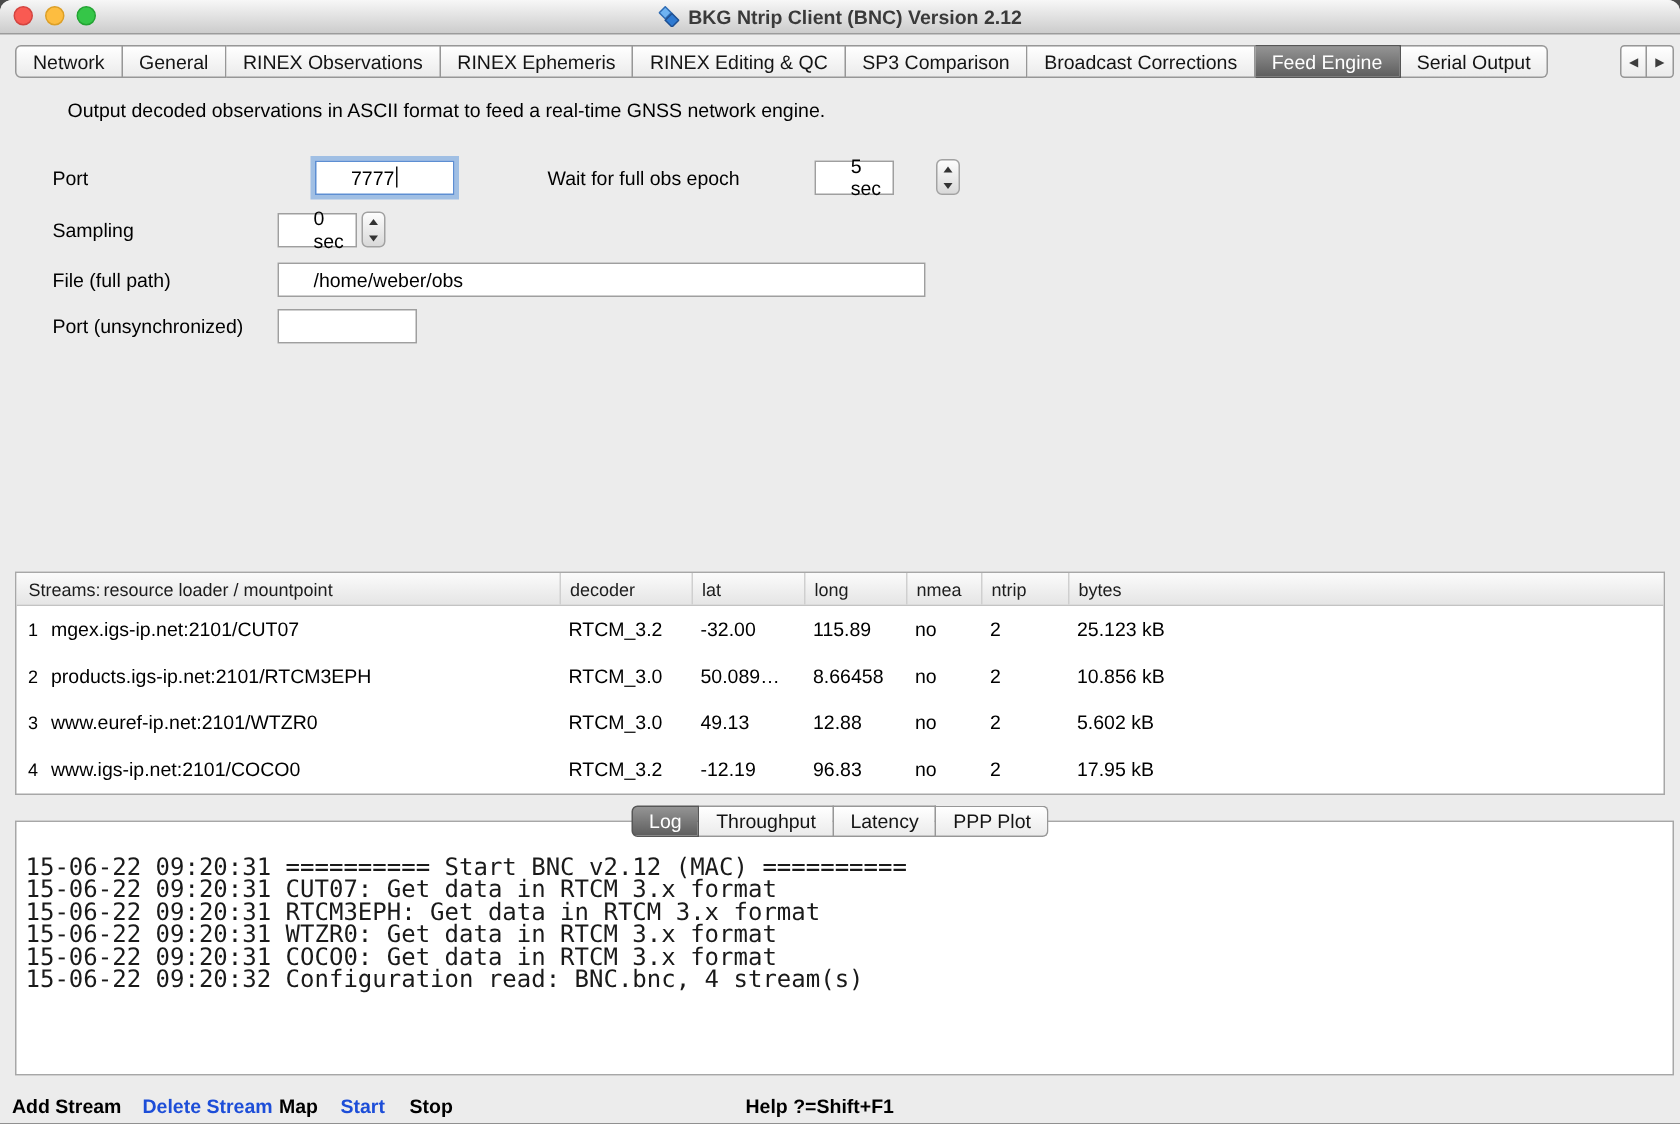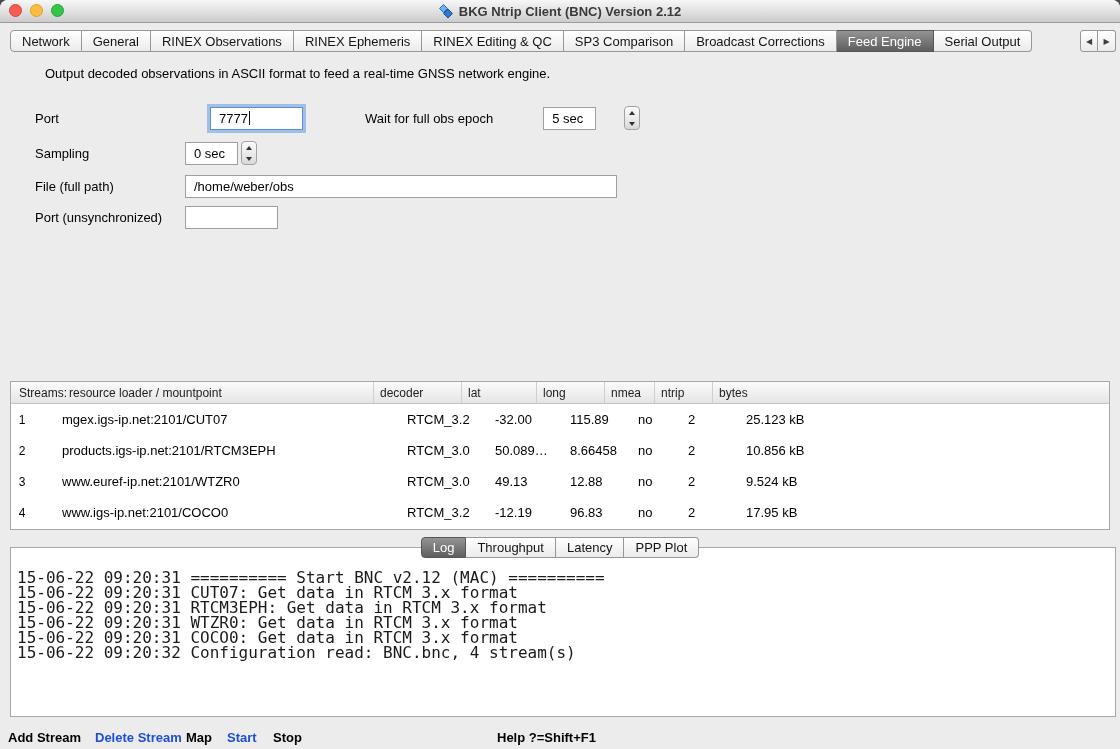--- a/index.html
+++ b/index.html
@@ -40,21 +40,21 @@
   }
   .arrow-btn:first-child { border-left:1px solid #979797; border-radius:3px 0 0 3px; }
   .arrow-btn:last-child { border-radius:0 3px 3px 0; }
   
   .desc { position:absolute; top:66px; left:45px; font-size:13px; }
   .frow { position:absolute; left:35px; display:flex; align-items:center; }
   .row-port { top:106px;gap:25px; } .row-sampling { top:141px; } .row-file { top:175px; } .row-unsync { top:206px; }
   .flabel { width:150px; font-size:13px; }
   .input {
     height:23px; box-sizing:border-box; border:1px solid #9f9f9f; background:#fff;
-    font-family:"Liberation Sans", sans-serif; font-size:13px; padding:0 8px;
+    font-family:"Liberation Sans", sans-serif; font-size:13px; padding:0 23px;
     display:flex; align-items:center;
   }
   input.input { display:inline-block; line-height:21px; }
   .port-input { width:93px; border:1px solid #5d8ed2; box-shadow:0 0 0 3px rgba(120,168,224,.65); }
   .caret { display:inline-block; width:1px; height:14px; background:#111; margin-left:1px; }
   .wait-label { margin-left:37px; margin-right:25px; }
   .spin-field { width:53px; }
   .stepper {
     width:16px; height:24px; margin-left:3px; box-sizing:border-box;
     border:1px solid #a2a2a2; border-radius:4px;
@@ -76,21 +76,21 @@
   }
   .th { display:flex; align-items:center; padding-left:6px; box-sizing:border-box; white-space:nowrap; }
   .th.sep { border-left:1px solid #cfcfcf; }
   .w-corner { width:50px; padding-left:8px; }
   .w-mounth { width:312px; padding-left:8px; }
   .w-decoder{ width:88px; } .w-lat{ width:75px; } .w-long{ width:68px; }
   .w-nmea{ width:50px; } .w-ntrip{ width:58px; } .w-bytes{ flex:1; }
   .tr { display:flex; height:31px; align-items:center; font-size:13px; }
   .td { box-sizing:border-box; padding-left:6px; white-space:nowrap; overflow:hidden; }
   .w-num { width:22px; padding-left:0; text-align:center; font-size:12px; }
-  .w-mount { width:340px; padding-left:1px;margin-left:28px; }
+  .w-mount { width:340px; padding-left:1px; }
   
   .logtabs { position:absolute; top:537px; left:0; right:0; display:flex; justify-content:center; z-index:2; }
   .logtabs .tab { height:21px; }
   .logbox {
     position:absolute; top:547px; left:10px; right:4px; height:170px;
     border:1px solid #a7a7a7; background:#fff; box-sizing:border-box;
     padding:22px 6px 0 6px; font-family:"DejaVu Sans Mono", monospace;
     font-size:16px; line-height:15px; color:#1a1a1a;
   }
   .logline { white-space:pre; }
@@ -223,21 +223,21 @@
       <div class="td w-bytes">10.856 kB</div>
     </div>
     <div class="tr">
       <div class="td w-num">3</div>
       <div class="td w-mount">www.euref-ip.net:2101/WTZR0</div>
       <div class="td w-decoder">RTCM_3.0</div>
       <div class="td w-lat">49.13</div>
       <div class="td w-long">12.88</div>
       <div class="td w-nmea">no</div>
       <div class="td w-ntrip">2</div>
-      <div class="td w-bytes">9.524 kB</div>
+      <div class="td w-bytes">5.602 kB</div>
     </div>
     <div class="tr">
       <div class="td w-num">4</div>
       <div class="td w-mount">www.igs-ip.net:2101/COCO0</div>
       <div class="td w-decoder">RTCM_3.2</div>
       <div class="td w-lat">-12.19</div>
       <div class="td w-long">96.83</div>
       <div class="td w-nmea">no</div>
       <div class="td w-ntrip">2</div>
       <div class="td w-bytes">17.95 kB</div>

